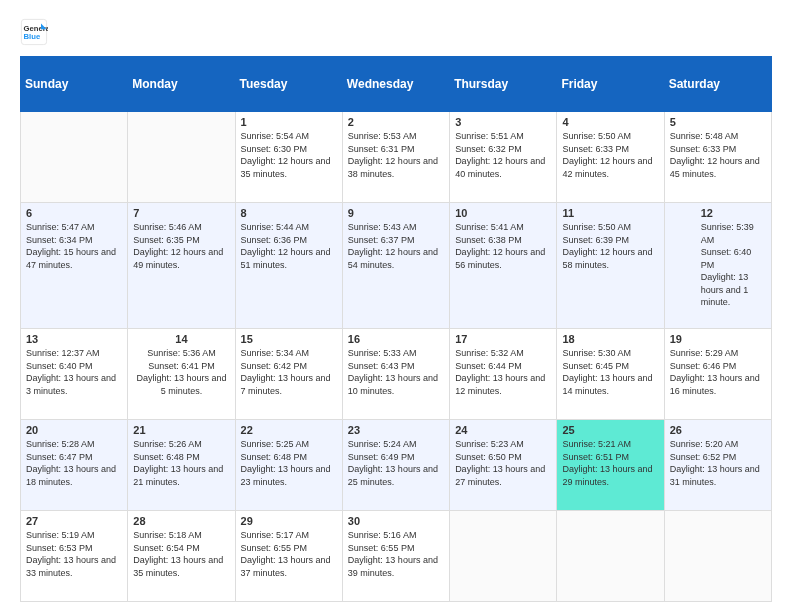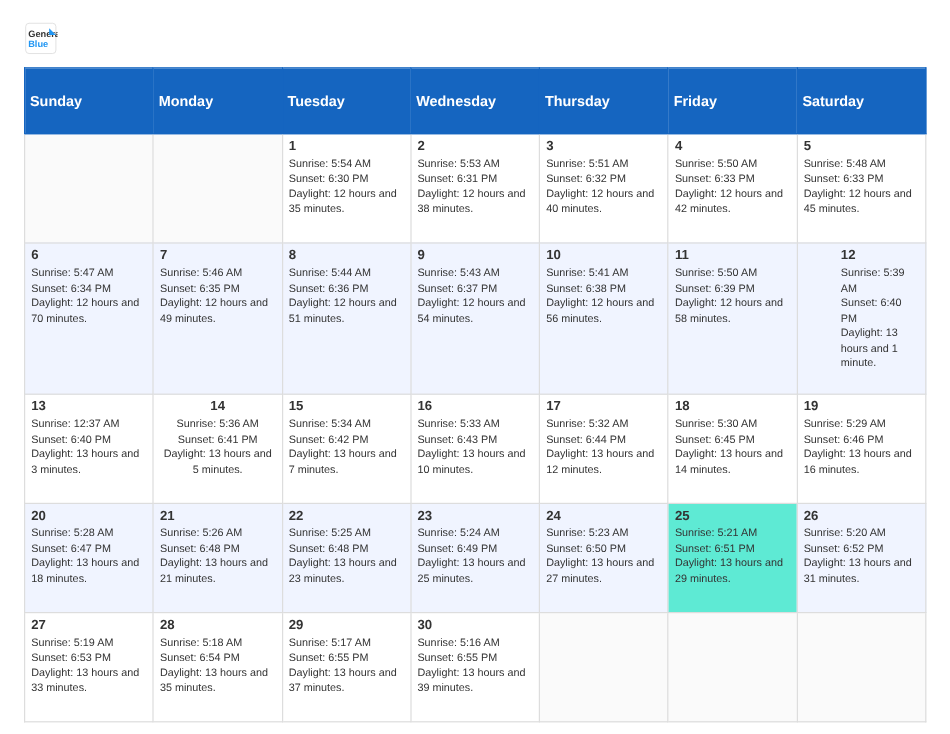--- a/index.html
+++ b/index.html
@@ -169,21 +169,21 @@
               <div>Daylight: 12 hours and 45 minutes.</div>
             </div>
           </td>
         </tr>
         <tr style="background-color: rgb(240, 244, 255);">
           <td style="background-color: rgb(240, 244, 255);">
             <span class="day-num">6</span>
             <div class="day-info">
               <div>Sunrise: 5:47 AM</div>
               <div>Sunset: 6:34 PM</div>
-              <div>Daylight: 12 hours and 70 minutes.</div>
+              <div>Daylight: 15 hours and 47 minutes.</div>
             </div>
           </td>
           <td style="background-color: rgb(240, 244, 255);">
             <span class="day-num">7</span>
             <div class="day-info">
               <div>Sunrise: 5:46 AM</div>
               <div>Sunset: 6:35 PM</div>
               <div>Daylight: 12 hours and 49 minutes.</div>
             </div>
           </td>

